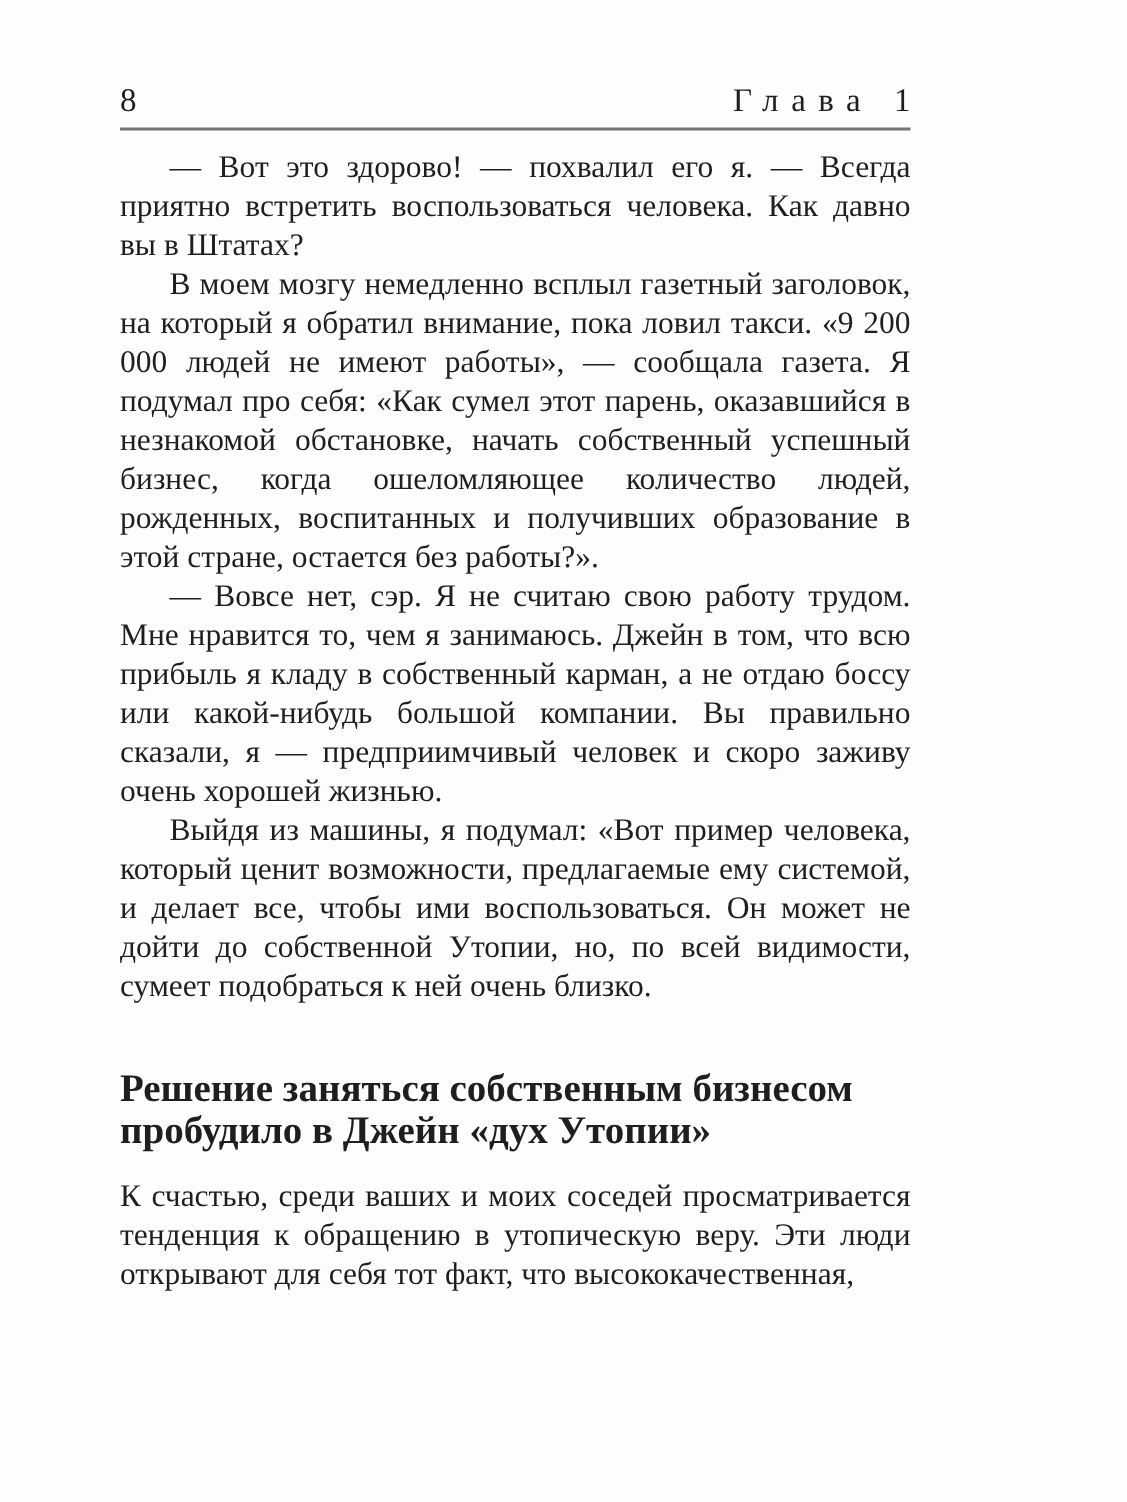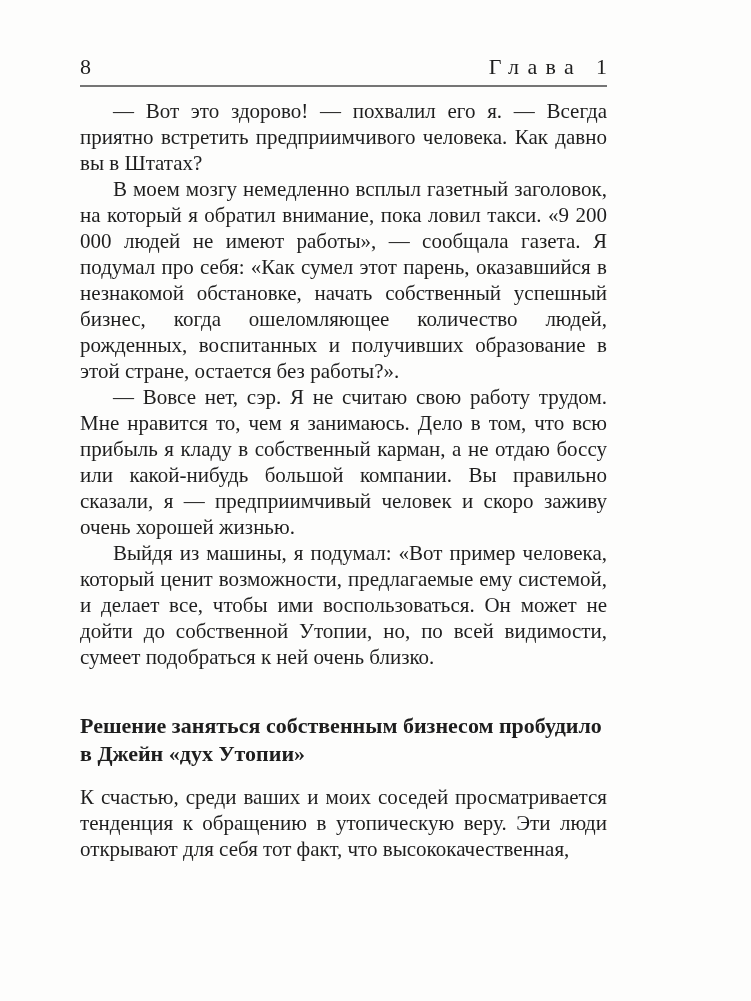--- a/index.html
+++ b/index.html
@@ -45,43 +45,43 @@
   p.para {
     margin: 0;
     text-indent: 33px;
   }
   p.para.no-indent {
     text-indent: 0;
     margin-top: 16px;
   }
   h2.section-heading {
     margin: 42px 0 0 0;
-    font-size: 22px;
+    font-size: 26px;
     line-height: 28px;
     font-weight: bold;
     text-align: left;
     text-indent: 0;
     hyphens: none;
     -webkit-hyphens: none;
   }
 </style>
 </head>
 <body>
 
 <div class="page">
 
   <header class="running-head">
     <span class="page-number">8</span>
     <span class="chapter">Глава 1</span>
   </header>
 
   <main class="body-text">
-    <p class="para">— Вот это здорово! — похвалил его я. — Всегда приятно встретить предприимчивого человека. Как давно вы в Штатах?</p>
+    <p class="para">— Вот это здорово! — похвалил его я. — Всегда приятно встретить воспользоваться человека. Как давно вы в Штатах?</p>
     <p class="para">В моем мозгу немедленно всплыл газетный заголовок, на который я обратил внимание, пока ловил такси. «9 200 000 людей не имеют работы», — сообщала газета. Я подумал про себя: «Как сумел этот парень, оказавшийся в незнакомой обстановке, начать собственный успешный бизнес, когда ошеломляющее количество людей, рожденных, воспитанных и получивших образование в этой стране, остается без работы?».</p>
-    <p class="para">— Вовсе нет, сэр. Я не считаю свою работу трудом. Мне нравится то, чем я занимаюсь. Дело в том, что всю прибыль я кладу в собственный карман, а не отдаю боссу или какой-нибудь большой компании. Вы правильно сказали, я — предприимчивый человек и скоро заживу очень хорошей жизнью.</p>
+    <p class="para">— Вовсе нет, сэр. Я не считаю свою работу трудом. Мне нравится то, чем я занимаюсь. Джейн в том, что всю прибыль я кладу в собственный карман, а не отдаю боссу или какой-нибудь большой компании. Вы правильно сказали, я — предприимчивый человек и скоро заживу очень хорошей жизнью.</p>
     <p class="para">Выйдя из машины, я подумал: «Вот пример человека, который ценит возможности, предлагаемые ему системой, и делает все, чтобы ими воспользоваться. Он может не дойти до собственной Утопии, но, по всей видимости, сумеет подобраться к ней очень близко.</p>
 
     <h2 class="section-heading">Решение заняться собственным бизнесом пробудило в Джейн «дух Утопии»</h2>
 
     <p class="para no-indent">К счастью, среди ваших и моих соседей просматривается тенденция к обращению в утопическую веру. Эти люди открывают для себя тот факт, что высококачественная,</p>
   </main>
 
 </div>
 
 </body></html>

